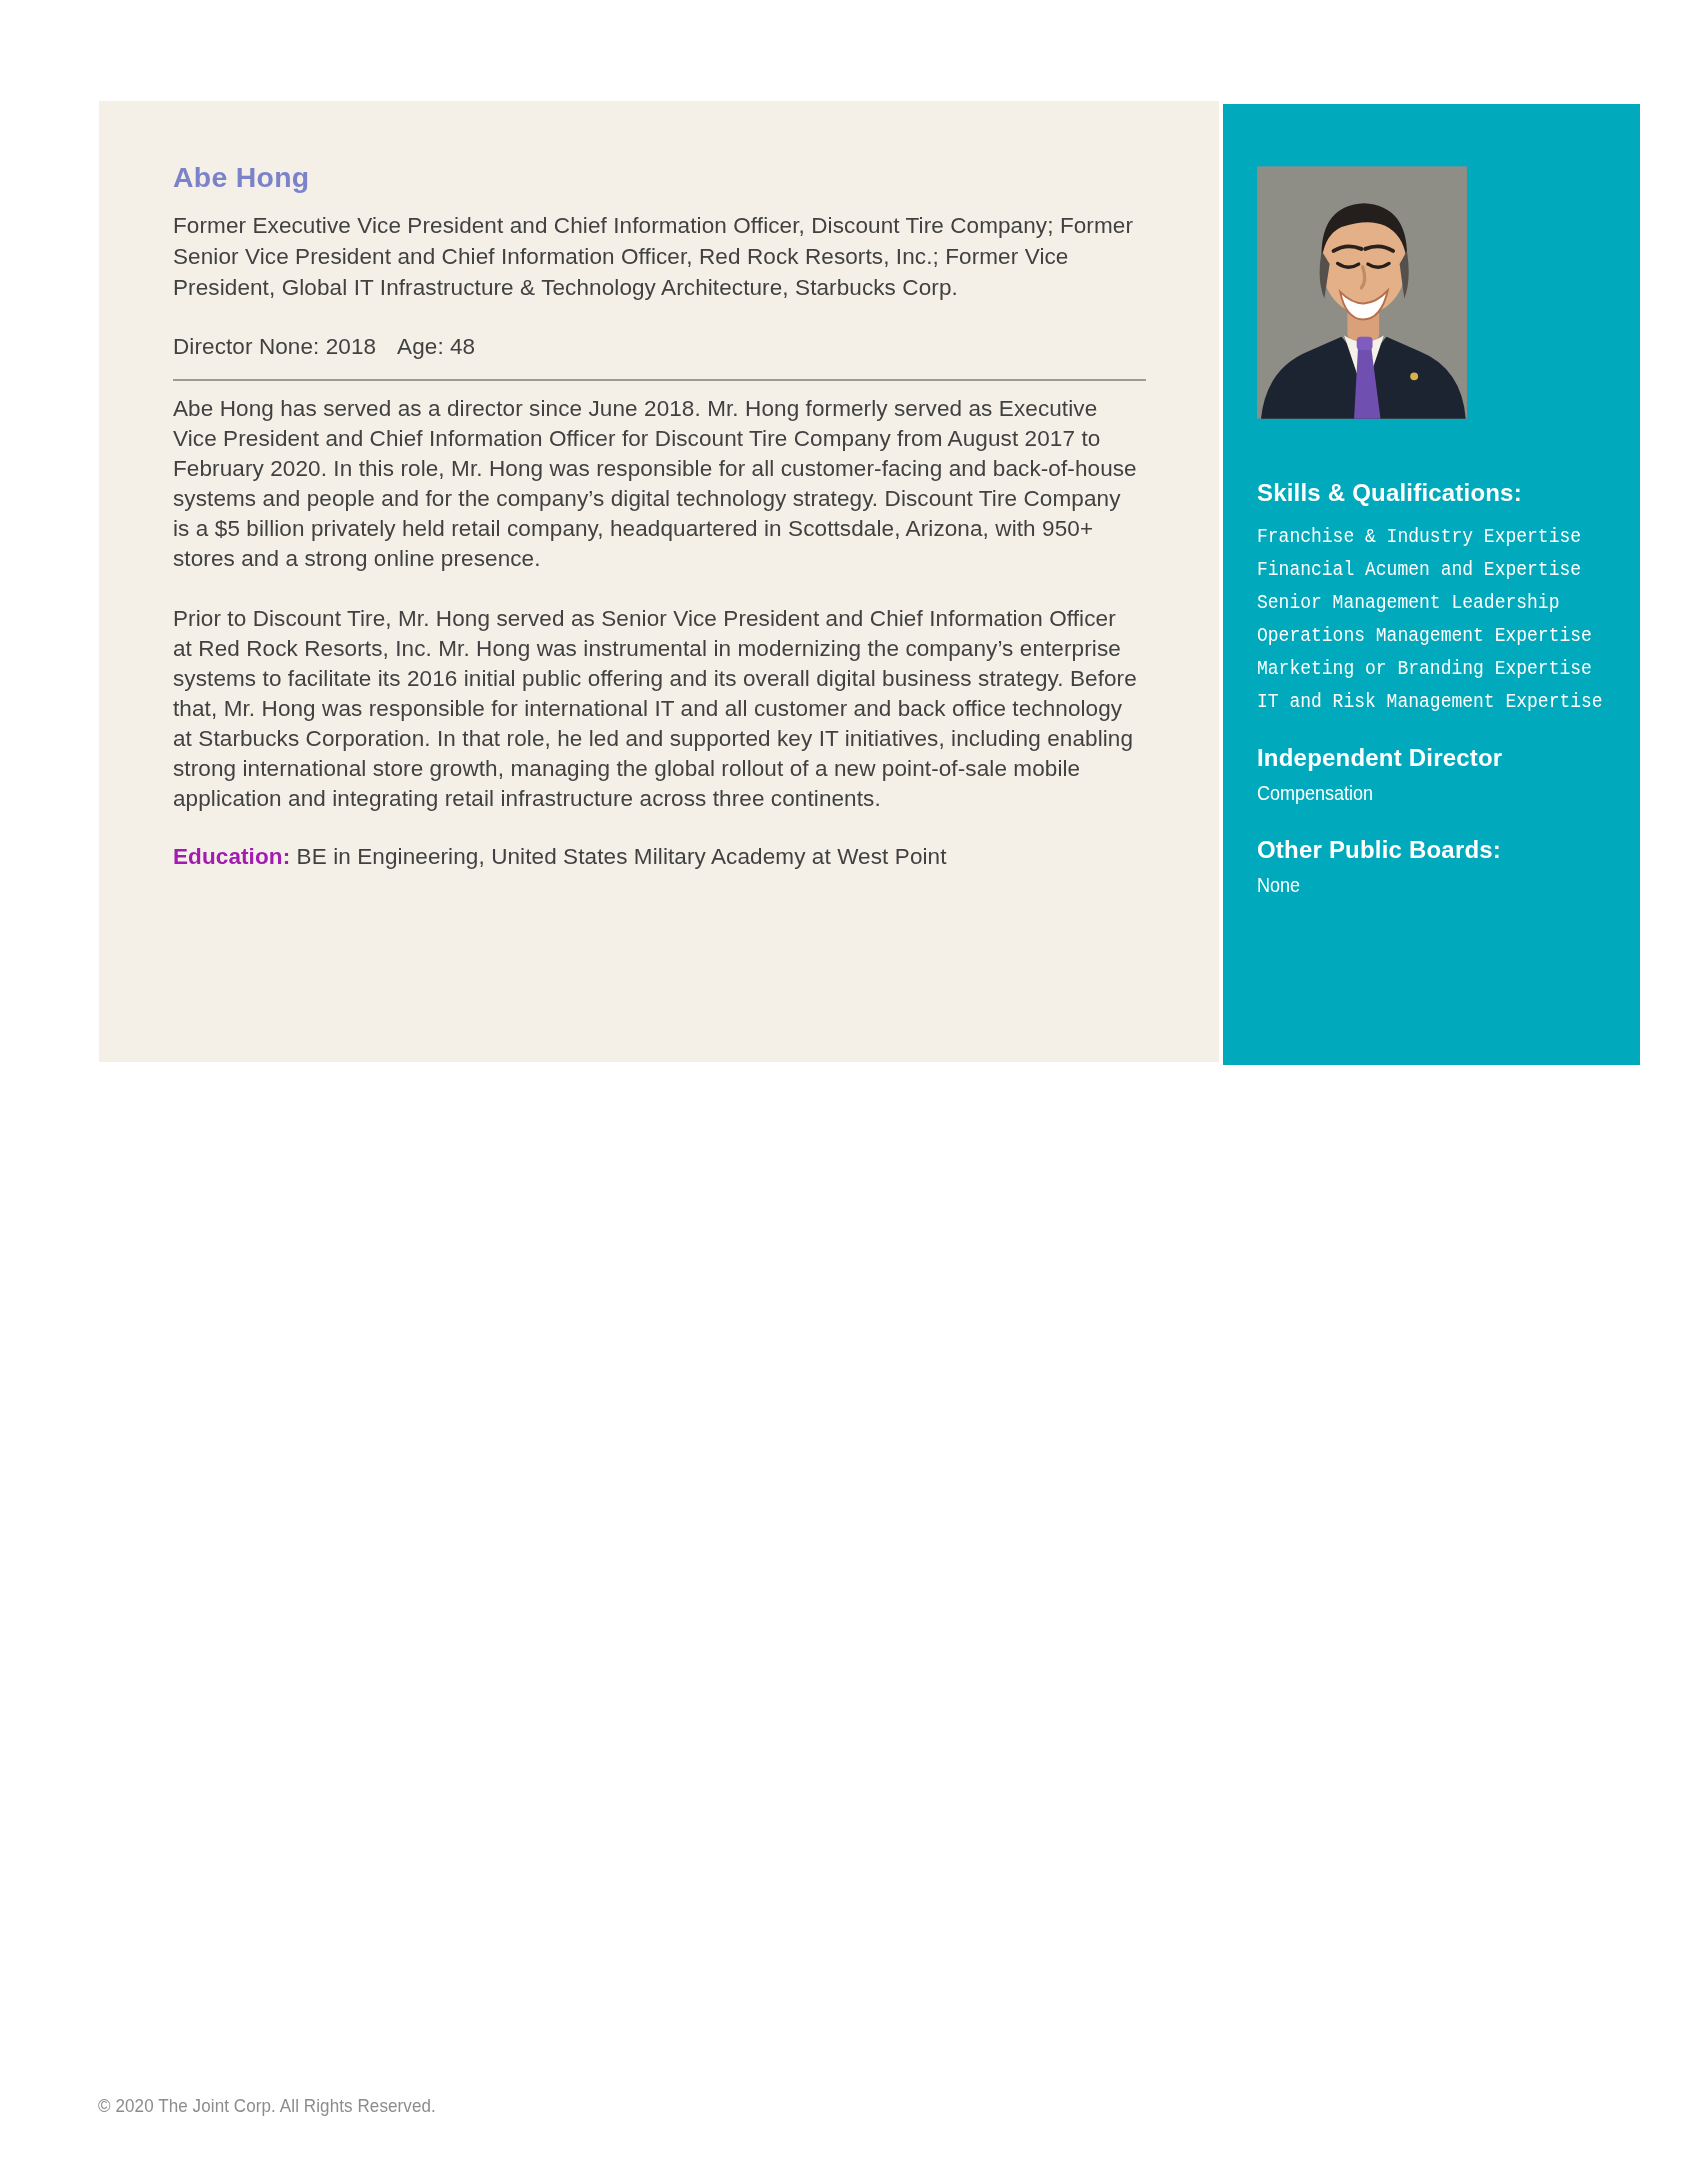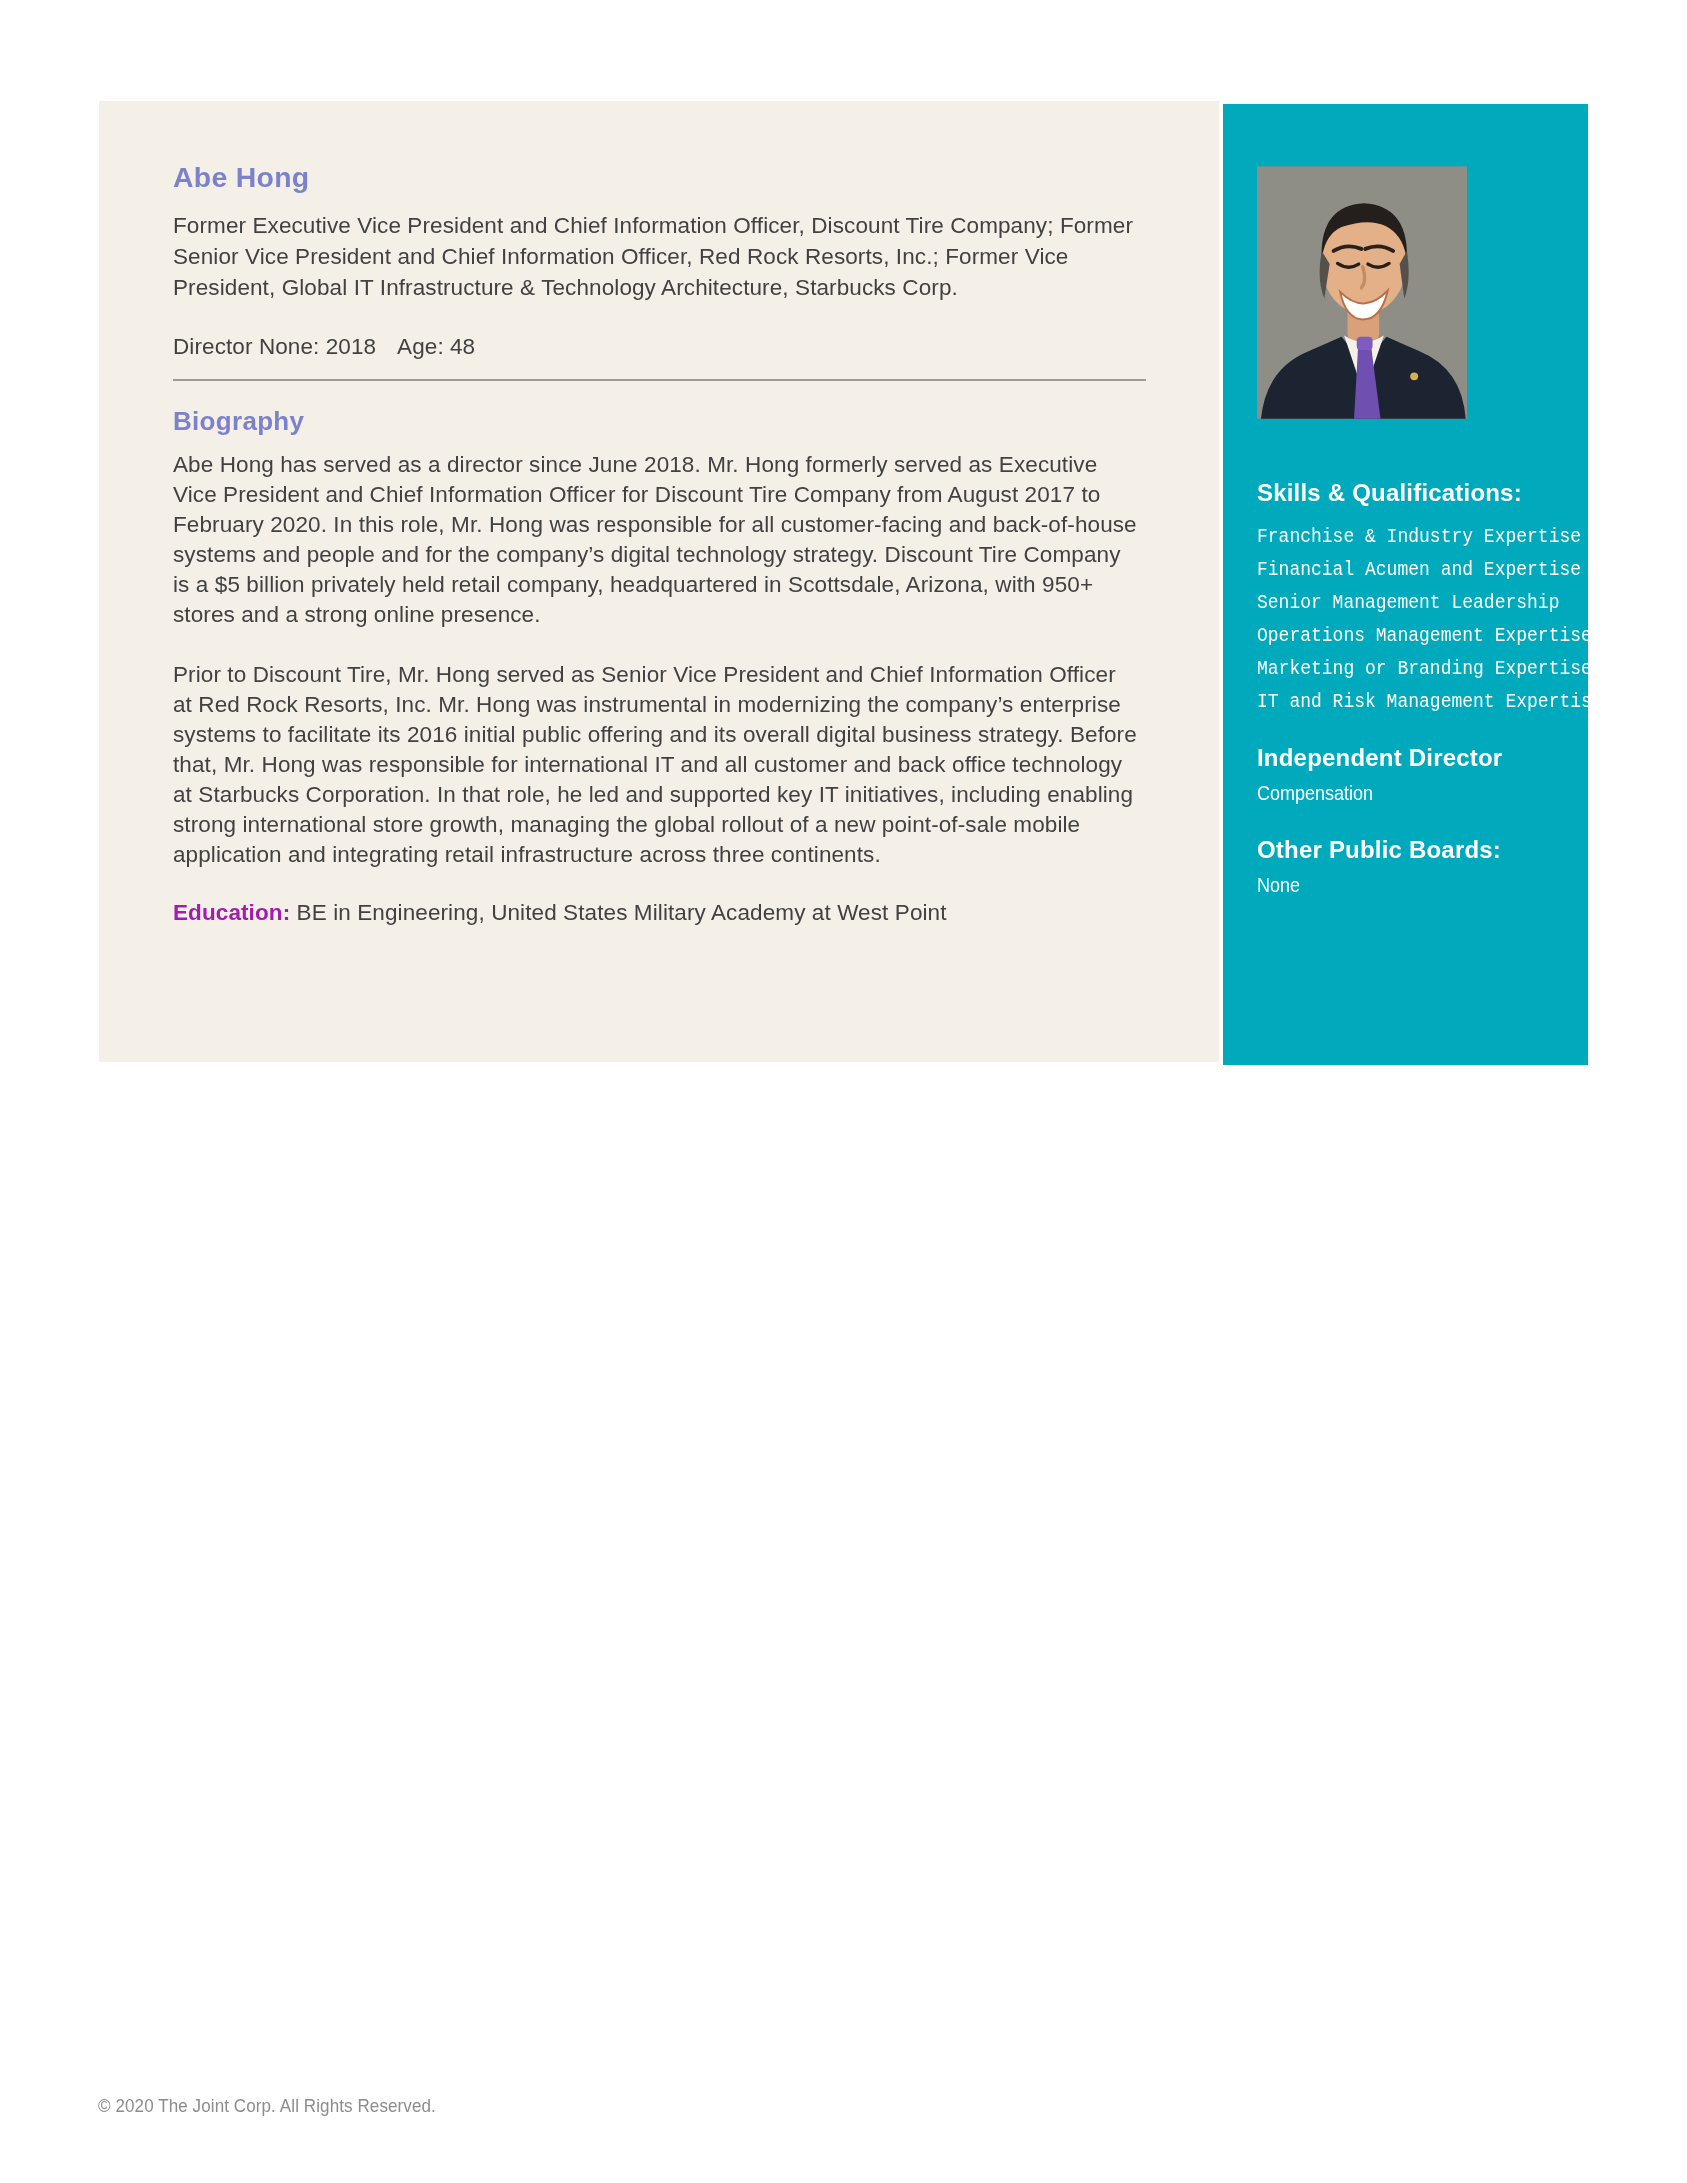--- a/index.html
+++ b/index.html
@@ -41,21 +41,21 @@
     margin:13.2px 0 0 0; font-size:22.5px; line-height:30px;
     color:#414141; letter-spacing:0.1px; max-width:966px;
   }
   .para + .para { margin-top:30px; }
   .education { margin:30px 0 0 0; font-size:22.5px; color:#414141; letter-spacing:0.1px; }
   .education .edu-label { font-weight:700; color:#a21caf; }
 
   
   .teal-panel {
     position:absolute; left:1223px; top:104px;
-    width:365px; height:961px;
+    width:417px; height:961px;
     background:#00A9BB;
     box-sizing:border-box;
     padding:62px 24px 0 34px;
     color:#ffffff;
   }
   .photo { width:210px; height:253px; display:block; }
   .side-head {
     margin:0; font-size:24px; font-weight:700; color:#ffffff;
     line-height:32px; letter-spacing:0.2px;
   }
@@ -92,21 +92,20 @@
 
     <p class="since">
       <span>Director None:</span>
       <span>2018</span>
       <span class="age-label">Age:</span>
       <span>48</span>
     </p>
 
     <hr class="rule">
 
-    <h2 class="bio-heading">Biography</h2>
 
     <p class="para">Abe Hong has served as a director since June 2018. Mr. Hong formerly served as Executive Vice President and Chief Information Officer for Discount Tire Company from August 2017 to February 2020. In this role, Mr. Hong was responsible for all customer-facing and back-of-house systems and people and for the company’s digital technology strategy. Discount Tire Company is a $5 billion privately held retail company, headquartered in Scottsdale, Arizona, with 950+ stores and a strong online presence.</p>
     <p class="para">Prior to Discount Tire, Mr. Hong served as Senior Vice President and Chief Information Officer at Red Rock Resorts, Inc. Mr. Hong was instrumental in modernizing the company’s enterprise systems to facilitate its 2016 initial public offering and its overall digital business strategy. Before that, Mr. Hong was responsible for international IT and all customer and back office technology at Starbucks Corporation. In that role, he led and supported key IT initiatives, including enabling strong international store growth, managing the global rollout of a new point-of-sale mobile application and integrating retail infrastructure across three continents.</p>
 
     <p class="education">
       <span class="edu-label">Education:</span>
       <span>BE in Engineering, United States Military Academy at West Point</span>
     </p>
   </section>
 

